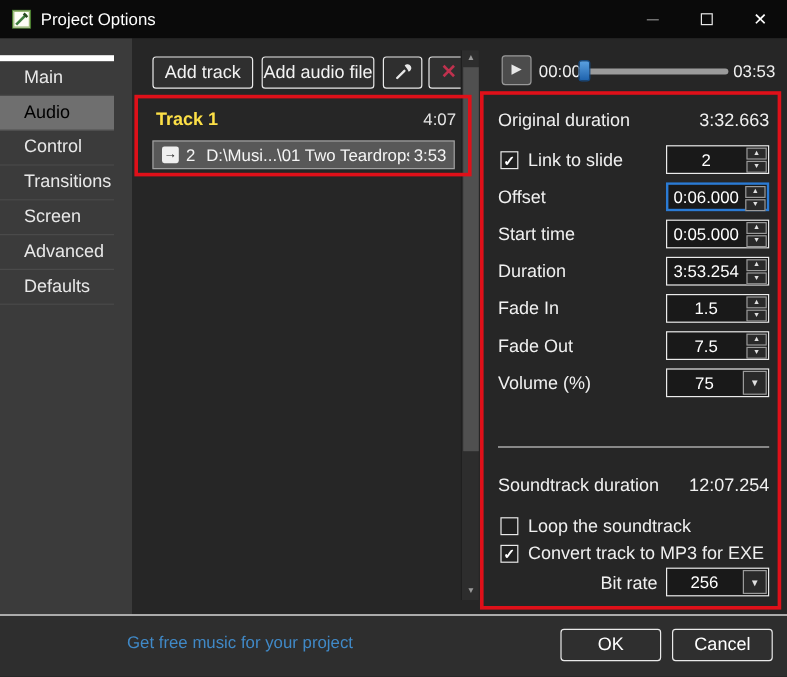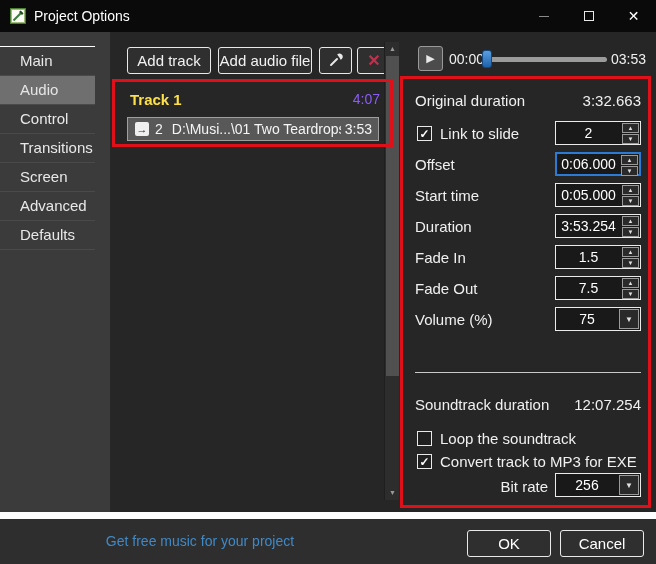--- a/index.html
+++ b/index.html
@@ -13,36 +13,36 @@
   .titlebar { position: absolute; left:0; top:0; width:656px; height:32px; background:#0a0a0a; }
   .app-icon { position:absolute; left:10px; top:8px; width:16px; height:16px; }
   .win-title { position:absolute; left:34px; top:0; height:32px; line-height:32px; font-size:14px; color:#fff; }
   .winbtns { position:absolute; right:0; top:0; height:32px; display:flex; }
   .winbtn { width:45px; height:32px; display:flex; align-items:center; justify-content:center; }
   .min-dash { width:10px; height:1px; background:#8a8a8a; }
   .max-box { width:10px; height:10px; border:1px solid #e8e8e8; }
   .close-x { font-size:14px; color:#fff; }
   
   .sidebar { position:absolute; left:0; top:32px; width:110px; height:480px; background:#3b3b3b; }
-  .sidebar-list { position:absolute; left:0; top:14px; width:95px; border-top:1px solid #ffffff; }
+  .sidebar-list { position:absolute; left:0; top:14px; width:95px; border-top:5px solid #ffffff; }
   .sidebar-item { height:29px; line-height:28px; padding-left:20px; color:#e8e8e8;
                   border-bottom:1px solid #4a4a4a; cursor:default; }
-  .sidebar-item.selected { background:#6f6f6f; color:#e5e5e5; }
+  .sidebar-item.selected { background:#6f6f6f; color:#000000; }
   
   .content { position:absolute; left:110px; top:32px; width:290px; height:480px; background:#262626; }
   .btn { position:absolute; height:27px; background:#2f2f2f; border:1px solid #e9e9e9;
          border-radius:3px; color:#f2f2f2; font-size:15px; text-align:center; line-height:25px; cursor:default; }
   .btn-add-track { left:17px; top:15px; width:84px; }
   .btn-add-audio { left:108px; top:15px; width:94px; }
   .btn-wrench { left:209px; top:15px; width:33px; }
   .btn-delete { left:247px; top:15px; width:34px; color:#c0314e; font-size:16px; font-weight:bold; }
   .track-header { position:absolute; left:20px; top:56px; width:250px; height:22px;
                   display:flex; justify-content:space-between; align-items:center; }
   .track-title { font-weight:bold; font-size:15px; color:#fde047; }
-  .track-duration { font-size:14px; color:#8b5cf6; }
+  .track-duration { font-size:14px; color:#e5e5e5; }
   .audio-item { position:absolute; left:17px; top:85px; width:252px; height:24px;
                 background:#585858; border:1px solid #9f9f9f; display:flex; align-items:center;
                 font-size:14px; color:#f5f5f5; }
   .item-icon { width:14px; height:14px; margin:0 6px 0 7px; background:#efefef; border-radius:2px;
                color:#222; font-size:11px; line-height:14px; text-align:center; font-weight:bold; }
   .item-number { margin-right:9px; }
   .item-path { flex:1; white-space:nowrap; overflow:hidden; }
   .item-duration { margin:0 6px 0 4px; }
   
   .vscroll { position:absolute; left:274px; top:10px; width:15px; height:458px; background:#2d2d2d;
@@ -75,21 +75,21 @@
   .spin-btn { flex:1; background:#2a2a2a; border:1px solid #9a9a9a; color:#e0e0e0;
               font-size:6px; text-align:center; line-height:8px; }
   .dd-btn { width:20px; background:#2a2a2a; border:1px solid #9a9a9a; margin:1px;
             color:#e0e0e0; font-size:8px; text-align:center; line-height:19px; }
   .checkbox { position:absolute; width:15px; height:15px; background:#202020;
               border:1px solid #e9e9e9; text-align:center; }
   .checkmark { display:block; color:#fff; font-size:12px; line-height:14px; font-weight:bold; }
   .sep-line { position:absolute; left:15px; top:340px; width:226px; height:1px; background:#c9c9c9; }
   
   .footer { position:absolute; left:0; top:512px; width:656px; height:52px; background:#2e2e2e;
-            border-top:7px solid #ffffff; }
+            border-top:1px solid #ffffff; }
   .free-link { position:absolute; left:90px; top:14px; width:220px; text-align:center;
                color:#4089c7; font-size:14px; cursor:pointer; }
   .footer-btn { position:absolute; top:11px; width:84px; height:27px; background:#2f2f2f;
                 border:1px solid #e9e9e9; border-radius:3px; color:#fff; font-size:15px;
                 text-align:center; line-height:25px; }
   .ok-btn { left:467px; } .cancel-btn { left:560px; }
   
   .annot { position:absolute; border:3px solid #df1019; pointer-events:none; z-index:50; }
   .annot-track { left:112px; top:79px; width:281px; height:68px; }
   .annot-panel { left:400px; top:76px; width:251px; height:432px; }

